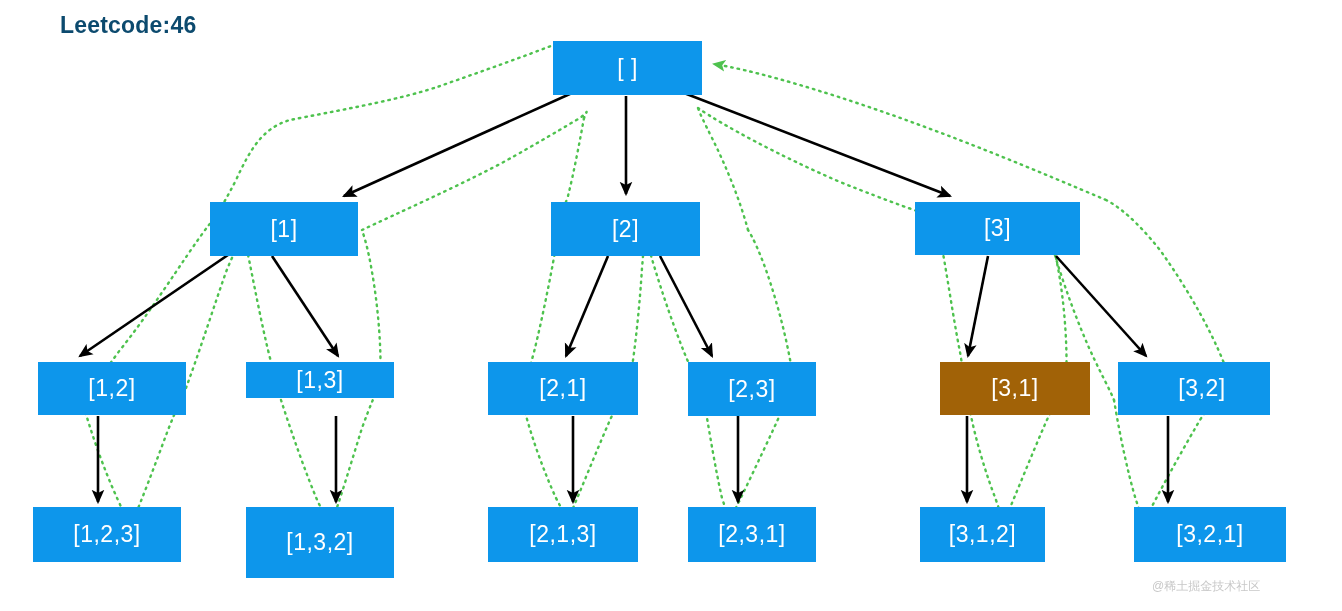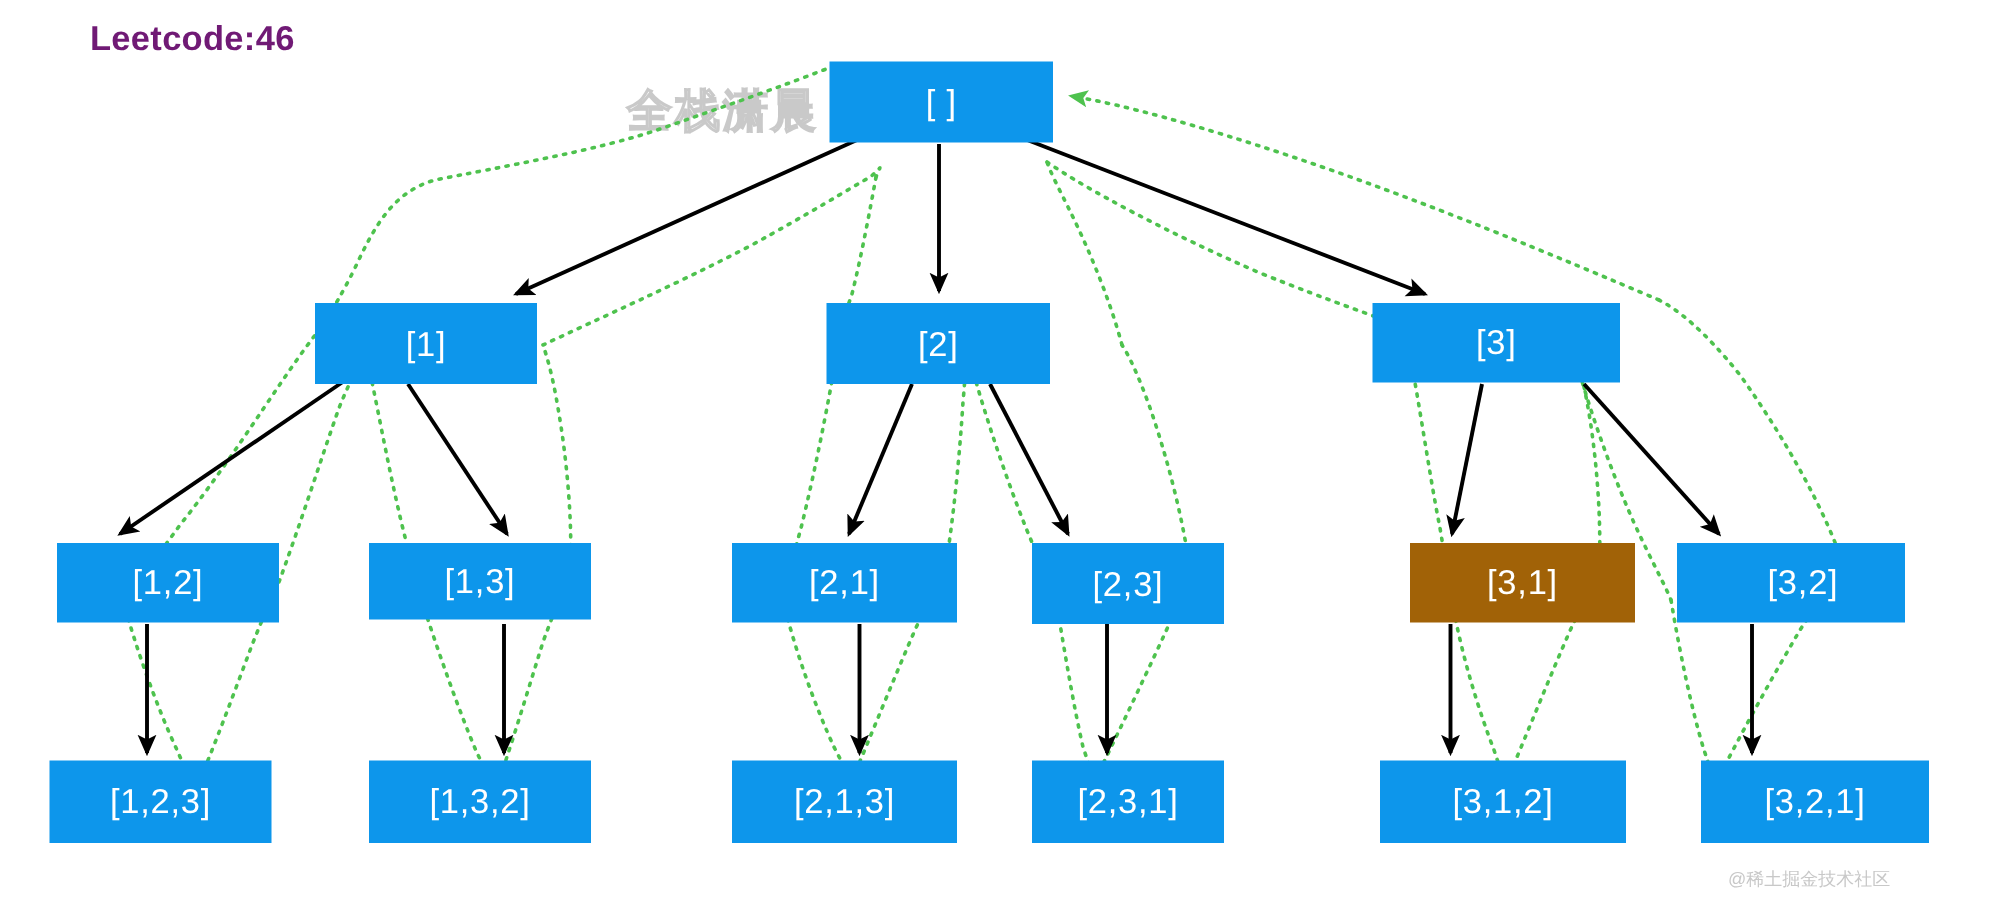--- a/index.html
+++ b/index.html
@@ -16,21 +16,21 @@
     height: 611px;
     background: #ffffff;
     overflow: hidden;
   }
   #title {
     position: absolute;
     left: 60px;
     top: 12px;
     font-size: 23px;
     font-weight: bold;
-    color: #701a75;
+    color: #0c4a6e;
     letter-spacing: 0.2px;
     white-space: nowrap;
   }
   #wm-center {
     position: absolute;
     left: 418px;
     top: 54px;
     font-size: 30px;
     font-weight: bold;
     color: transparent;
@@ -70,21 +70,20 @@
     box-sizing: border-box;
   }
 </style>
 </head>
 <body>
 
 <div id="canvas">
 
   <div id="title">Leetcode:46</div>
 
-  <div id="wm-center">全栈潇晨</div>
   <div id="wm-corner">@稀土掘金技术社区</div>
 
   <svg id="edges" viewBox="0 0 1342 611" xmlns="http://www.w3.org/2000/svg">
     <defs>
       <marker id="arrow-black" viewBox="0 0 10 10" refX="8.5" refY="5" markerWidth="5.5" markerHeight="5.5" orient="auto-start-reverse">
         <path d="M 0 0.6 L 10 5 L 0 9.4 L 2.2 5 Z" fill="#000000"></path>
       </marker>
       <marker id="arrow-green" viewBox="0 0 10 10" refX="8.5" refY="5" markerWidth="5.5" markerHeight="5.5" orient="auto-start-reverse">
         <path d="M 0 0.6 L 10 5 L 0 9.4 L 2.2 5 Z" fill="#4ec24e"></path>
       </marker>
@@ -160,25 +159,25 @@
       <line x1="1168" y1="416" x2="1168" y2="502" marker-end="url(#arrow-black)"></line>
     </g>
   </svg>
 
   <div id="nodes">
       <div class="node" style="left: 553px; top: 41px; width: 149px; height: 54px; background: rgb(13, 150, 235); color: rgb(255, 255, 255);">[ ]</div>
       <div class="node" style="left: 210px; top: 202px; width: 148px; height: 54px; background: rgb(13, 150, 235); color: rgb(255, 255, 255);">[1]</div>
       <div class="node" style="left: 551px; top: 202px; width: 149px; height: 54px; background: rgb(13, 150, 235); color: rgb(255, 255, 255);">[2]</div>
       <div class="node" style="left: 915px; top: 202px; width: 165px; height: 53px; background: rgb(13, 150, 235); color: rgb(255, 255, 255);">[3]</div>
       <div class="node" style="left: 38px; top: 362px; width: 148px; height: 53px; background: rgb(13, 150, 235); color: rgb(255, 255, 255); text-align: center;">[1,2]</div>
-      <div class="node" style="left: 246px; top: 362px; width: 148px; height: 51px; background: rgb(13, 150, 235); color: rgb(255, 255, 255);">[1,3]</div>
+      <div class="node" style="left: 246px; top: 362px; width: 148px; height: 36px; background: rgb(13, 150, 235); color: rgb(255, 255, 255);">[1,3]</div>
       <div class="node" style="left: 488px; top: 362px; width: 150px; height: 53px; background: rgb(13, 150, 235); color: rgb(255, 255, 255);">[2,1]</div>
       <div class="node" style="left: 688px; top: 362px; width: 128px; height: 54px; background: rgb(13, 150, 235); color: rgb(255, 255, 255);">[2,3]</div>
       <div class="node" style="left: 940px; top: 362px; width: 150px; height: 53px; background: #a16207; color: rgb(255, 255, 255);">[3,1]</div>
       <div class="node" style="left: 1118px; top: 362px; width: 152px; height: 53px; background: rgb(13, 150, 235); color: rgb(255, 255, 255); padding-left: 16px;">[3,2]</div>
       <div class="node" style="left: 33px; top: 507px; width: 148px; height: 55px; background: rgb(13, 150, 235); color: rgb(255, 255, 255);">[1,2,3]</div>
-      <div class="node" style="left: 246px; top: 507px; width: 148px; height: 55px; background: rgb(13, 150, 235); color: rgb(255, 255, 255);">[1,3,2]</div>
+      <div class="node" style="left: 246px; top: 507px; width: 148px; height: 71px; background: rgb(13, 150, 235); color: rgb(255, 255, 255);">[1,3,2]</div>
       <div class="node" style="left: 488px; top: 507px; width: 150px; height: 55px; background: rgb(13, 150, 235); color: rgb(255, 255, 255);">[2,1,3]</div>
       <div class="node" style="left: 688px; top: 507px; width: 128px; height: 55px; background: rgb(13, 150, 235); color: rgb(255, 255, 255);">[2,3,1]</div>
-      <div class="node" style="left: 920px; top: 507px; width: 164px; height: 55px; background: rgb(13, 150, 235); color: rgb(255, 255, 255);">[3,1,2]</div>
+      <div class="node" style="left: 920px; top: 507px; width: 125px; height: 55px; background: rgb(13, 150, 235); color: rgb(255, 255, 255);">[3,1,2]</div>
       <div class="node" style="left: 1134px; top: 507px; width: 152px; height: 55px; background: rgb(13, 150, 235); color: rgb(255, 255, 255); text-align: right;">[3,2,1]</div>
     </div>
 </div>
 
 </body></html>

